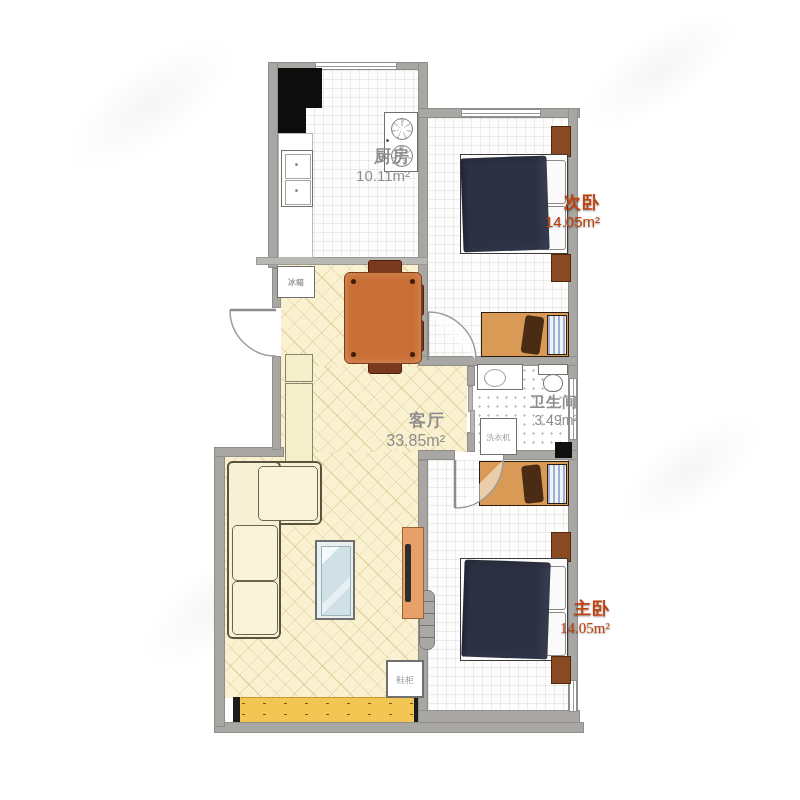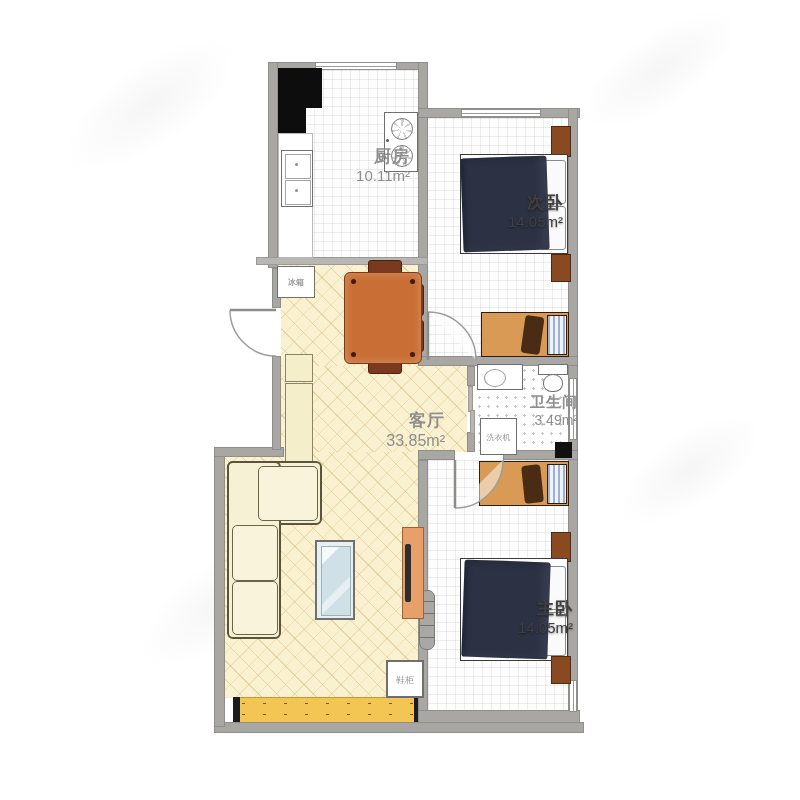--- a/index.html
+++ b/index.html
@@ -29,21 +29,21 @@
 
   
   .window{position:absolute;background:#ffffff;border:1px solid #8f8f8d;box-sizing:border-box;}
   .window.h{background-image:linear-gradient(#9a9a98,#9a9a98);background-size:100% 1px;background-position:center;background-repeat:no-repeat;}
   .window.v{background-image:linear-gradient(#9a9a98,#9a9a98);background-size:1px 100%;background-position:center;background-repeat:no-repeat;}
 
   
   .room-label{position:absolute;color:#8e8e8e;text-align:right;line-height:1.25;pointer-events:none;}
   .room-label .nm{font-size:17px;font-weight:600;letter-spacing:1px;}
   .room-label .ar{font-size:15px;font-weight:500;}
-  .room-label.on-bed{color:#404040;text-shadow:0 1px 2px rgba(0,0,0,.45);}
+  .room-label.on-bed{color:#c2410c;text-shadow:0 1px 2px rgba(0,0,0,.45);padding-left:37px;}
   .tiny-label{position:absolute;color:#9a9a9a;font-size:8px;text-align:center;pointer-events:none;}
 
   
   .counter-black{position:absolute;background:#0d0d0d;}
   .counter{position:absolute;background:#ffffff;border:1px solid #b9b9b7;box-sizing:border-box;}
   .fixture{position:absolute;background:#ffffff;border:1px solid #6f6f6d;box-sizing:border-box;}
   .bed-frame{position:absolute;background:#fbfbfb;border:1.5px solid #3a3a3a;box-sizing:border-box;}
   .duvet{position:absolute;background:#2c3144;border-radius:3px;box-shadow:inset -6px 0 10px rgba(255,255,255,.08),inset 2px 2px 6px rgba(0,0,0,.35);}
   .pillow{position:absolute;background:#fafafa;border:1px solid #8a8a8a;border-radius:3px;}
   .nightstand{position:absolute;background:#8a4a21;border:1px solid #53290e;box-sizing:border-box;}
@@ -166,21 +166,21 @@
   </div>
 
   <div class="desk" style="left:479px;top:461px;width:90px;height:45px;"></div>
   <div class="chair-dark" style="left:523px;top:465px;width:19px;height:38px;transform:rotate(-6deg);"></div>
   <div class="wardrobe" style="left:547px;top:464px;width:20px;height:40px;"></div>
   <div class="nightstand" style="left:551px;top:532px;width:20px;height:30px;"></div>
   <div class="bed-frame" style="left:460px;top:558px;width:108px;height:103px;"></div>
   <div class="pillow" style="left:540px;top:566px;width:24px;height:42px;"></div>
   <div class="pillow" style="left:540px;top:612px;width:24px;height:42px;"></div>
   <div class="duvet" style="left:463px;top:561px;width:86px;height:97px;transform:rotate(2deg);"></div>
-  <div class="room-label on-bed" style="left:473px;top:598px;width:100px;">
+  <div class="room-label on-bed" style="left:473px;top:598px;width:100px;font-family:Liberation Serif, serif;">
     <div class="nm">主卧</div>
     <div class="ar">14.05m²</div>
   </div>
   <div class="nightstand" style="left:551px;top:656px;width:20px;height:28px;"></div>
   <div class="radiator" style="left:419px;top:590px;width:14px;height:58px;"></div>
 
   <div class="fixture" style="left:277px;top:266px;width:38px;height:32px;"></div>
   <div class="tiny-label" style="left:278px;top:277px;width:36px;font-weight:bold;">冰箱</div>
 
   <div class="dchair" style="left:368px;top:260px;width:32px;height:16px;"></div>

